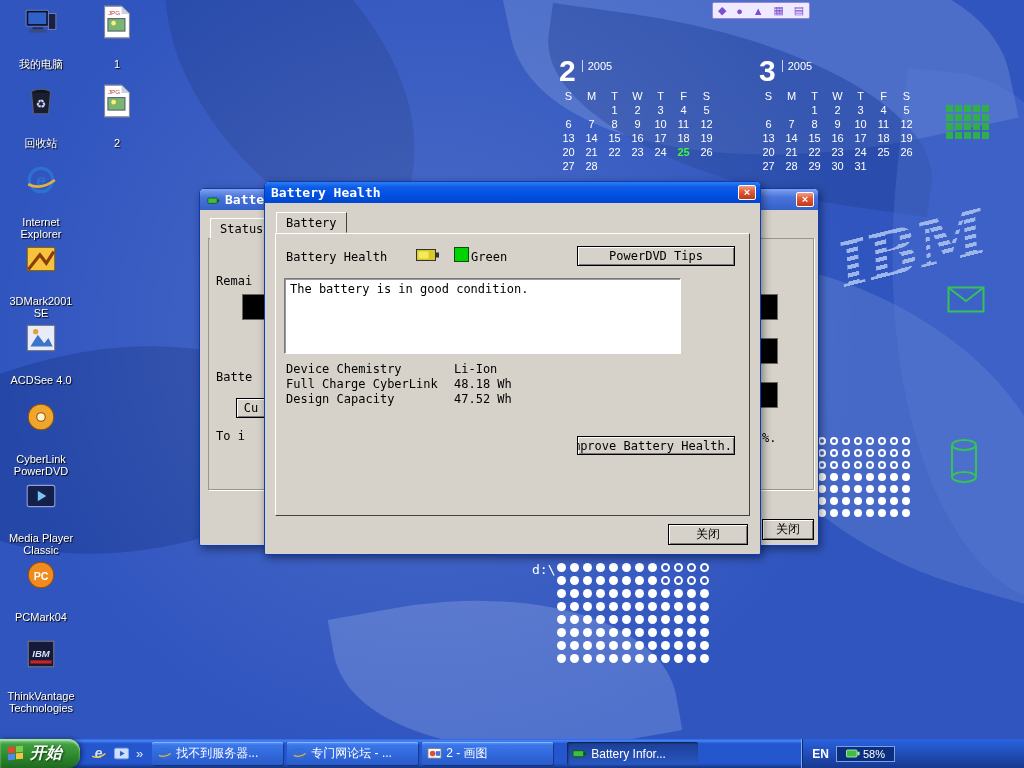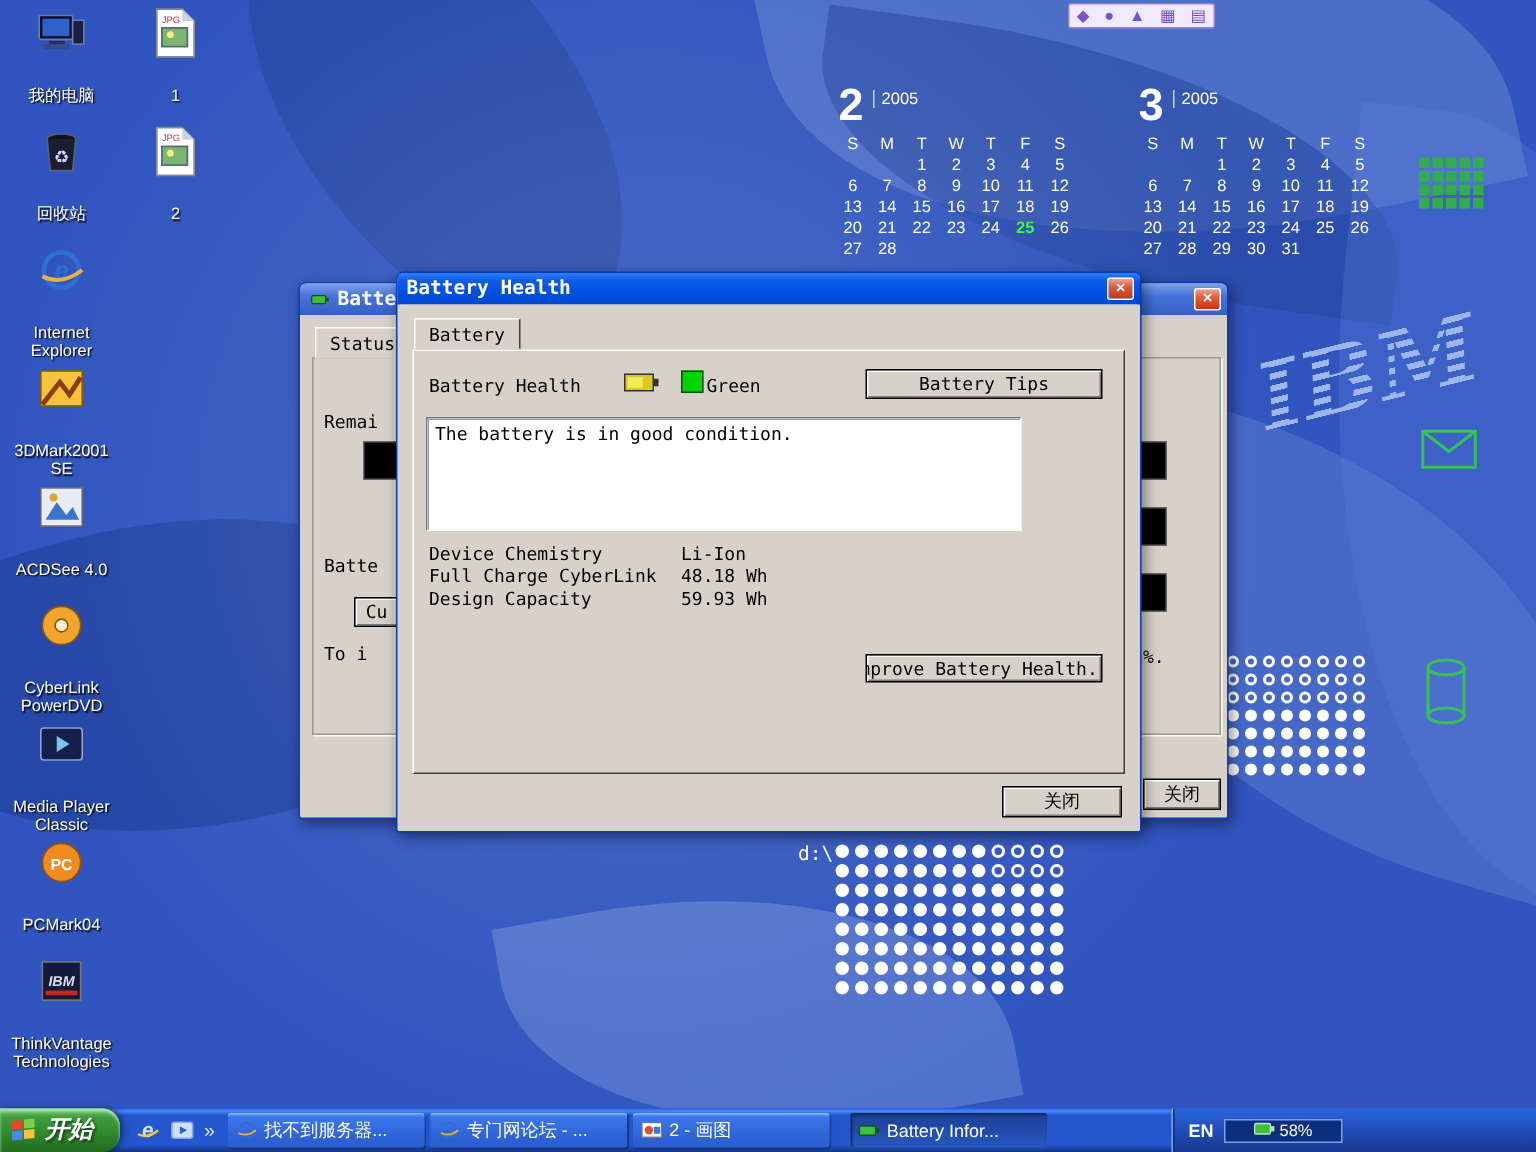--- a/index.html
+++ b/index.html
@@ -89,21 +89,21 @@
 #ql-chevron{cursor:pointer;font-size:13px;color:#dfe9ff}
 #ql-chevron::before{content:"»"}
 #tasks{display:flex;align-items:stretch}
 .taskbtn{width:131px;height:23px;margin:3px 1px 0 3px;border-radius:2px;padding:0 5px;display:flex;align-items:center;gap:4px;color:#fff;font-size:12px;white-space:nowrap;overflow:hidden;cursor:pointer;background:linear-gradient(180deg,#5a97f8 0%,#3a76ea 14%,#2e63d6 70%,#2a5ccb 100%);box-shadow:inset 0 1px 0 #86b4ff,1px 1px 1px rgba(0,0,0,.35)}
 .taskbtn.active{background:linear-gradient(180deg,#1b3f96 0%,#234daf 60%,#2a58c0 100%);box-shadow:inset 1px 1px 2px rgba(0,0,0,.55)}
 .taskbtn .ti{width:15px;height:15px;flex:none}
 .taskbtn .ti svg{width:100%;height:100%}
 .taskbtn.gapleft{margin-left:13px}
 #tray{margin-left:auto;display:flex;align-items:center;gap:7px;padding:0 4px 0 10px;background:linear-gradient(180deg,#2a63e0,#17388f);border-left:1px solid #7fa8f5;box-shadow:inset 1px 0 0 #0b2a6e;color:#fff}
 #tray .lang{font-size:12px;font-weight:bold}
-#battbox{display:flex;align-items:flex-start;gap:3px;border:1px solid #7aa0e8;background:#0b2f7e;padding:1px 19px;font-size:11px;color:#fff}
+#battbox{display:flex;align-items:center;gap:3px;border:1px solid #7aa0e8;background:#0b2f7e;padding:1px 9px;font-size:11px;color:#fff}
 #battbox svg{width:14px;height:9px}
 #tray .trayspace{width:118px}
 #watermark{position:absolute;right:3px;bottom:0;font-size:25px;font-weight:bold;font-style:italic;color:#fff;text-shadow:1px 1px 2px #000,0 0 4px rgba(0,0,30,.6);z-index:60;pointer-events:none;line-height:29px}
 </style>
 </head>
 <body>
 
 <div id="desktop">
 
   <div class="leaf" style="left:120px;top:-40px;width:340px;height:220px;transform:rotate(34deg);background:#24439b;opacity:.55"></div>
@@ -577,35 +577,35 @@
       <div class="tabpane" style="left:8px;top:30px;right:8px;bottom:36px">
         <span class="paneLbl" style="left:10px;top:16px">Battery Health</span>
         <svg style="position:absolute;left:140px;top:14px" width="24" height="14" viewBox="0 0 24 14">
             <rect x="0.5" y="1.5" width="19" height="11" fill="#d8c928" stroke="#333"></rect>
             <rect x="20" y="4.5" width="3" height="5" fill="#333"></rect>
             <rect x="2.5" y="3.5" width="10" height="7" fill="#f5ea5a"></rect>
           </svg>
         <span class="greensq" style="left:178px;top:13px"></span>
         <span class="paneLbl" style="left:195px;top:16px">Green</span>
         <div class="btn3d" style="left:301px;top:12px;width:158px;height:20px">
-            <span>Battery Tips</span>
+            <span>PowerDVD Tips</span>
           </div>
         <div class="sunken" style="left:8px;top:44px;width:397px;height:76px"><span>The battery is in good condition.</span></div>
         <div id="dlg-fields">
             <div class="frow">
               <span class="fl">Device Chemistry</span>
               <span class="fv">Li-Ion</span>
             </div>
             <div class="frow">
               <span class="fl">Full Charge CyberLink</span>
               <span class="fv">48.18 Wh</span>
             </div>
             <div class="frow">
               <span class="fl">Design Capacity</span>
-              <span class="fv">59.93 Wh</span>
+              <span class="fv">47.52 Wh</span>
             </div>
           </div>
         <div class="btn3d" style="left:301px;top:202px;width:158px;height:19px">
             <span>Improve Battery Health...</span>
           </div>
       </div>
       <div class="btn3d" style="right:10px;bottom:7px;width:80px;height:21px;font-family:'Liberation Sans',sans-serif">
           <span>关闭</span>
         </div>
     </div>

